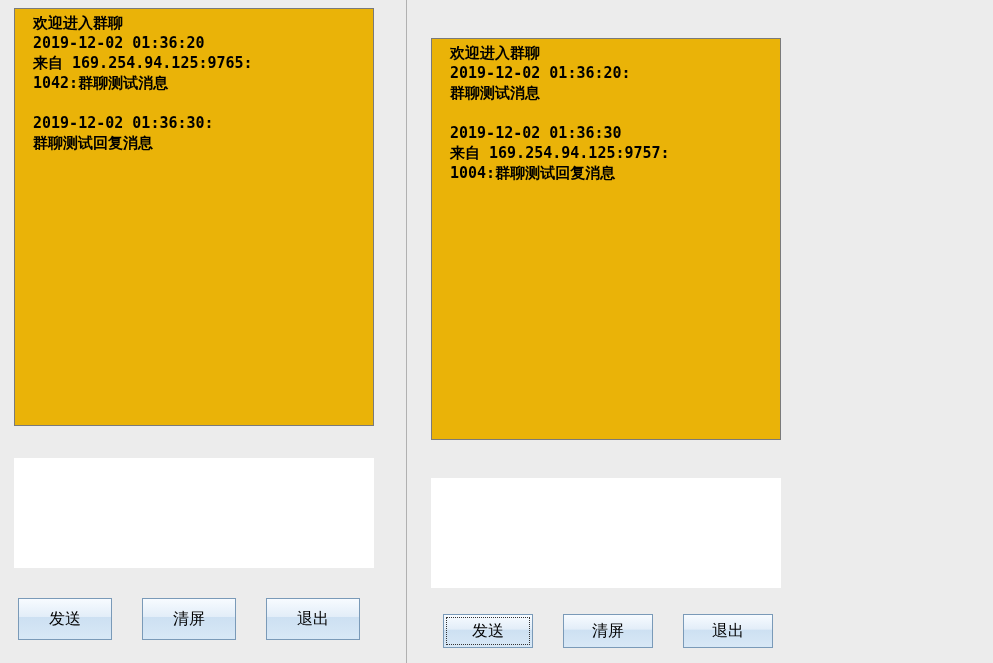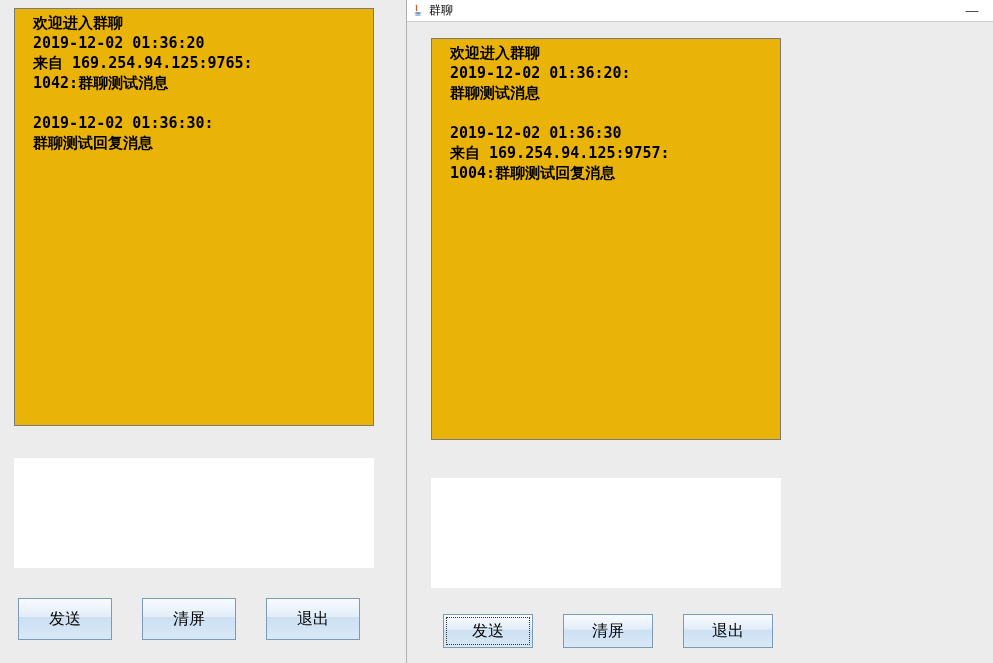--- a/index.html
+++ b/index.html
@@ -157,34 +157,20 @@
 群聊测试回复消息</div>
   <textarea class="input-area left-input" value="" style=""></textarea>
   <div class="button-row left-buttons">
     <button class="btn btn-large">发送</button>
     <button class="btn btn-large">清屏</button>
     <button class="btn btn-large">退出</button>
   </div>
 </div>
 
 <div class="window window-right">
-  <div class="titlebar">
-    <span class="java-icon">
-      <svg width="14" height="14" viewBox="0 0 14 14">
-        <path d="M5 1 C7 3 4 5 6 7" stroke="#d9532c" stroke-width="1.2" fill="none"></path>
-        <path d="M3 9 C5 8 9 8 11 9 C9 10 5 10 3 9 Z" fill="#4a7cb1"></path>
-        <path d="M3.5 11 C5 10.3 9 10.3 10.5 11 C9 11.7 5 11.7 3.5 11 Z" fill="#4a7cb1"></path>
-      </svg>
-    </span>
-    <span>群聊</span>
-    <span class="spacer"></span>
-    <div class="win-controls">
-      <span class="win-btn">—</span>
-    </div>
-  </div>
   <div class="chat-area right-chat">欢迎进入群聊
 2019-12-02 01:36:20:
 群聊测试消息
 
 2019-12-02 01:36:30
 来自 169.254.94.125:9757:
 1004:群聊测试回复消息</div>
   <textarea class="input-area right-input" value="" style=""></textarea>
   <div class="button-row right-buttons">
     <button class="btn btn-small btn-focused">发送</button>

